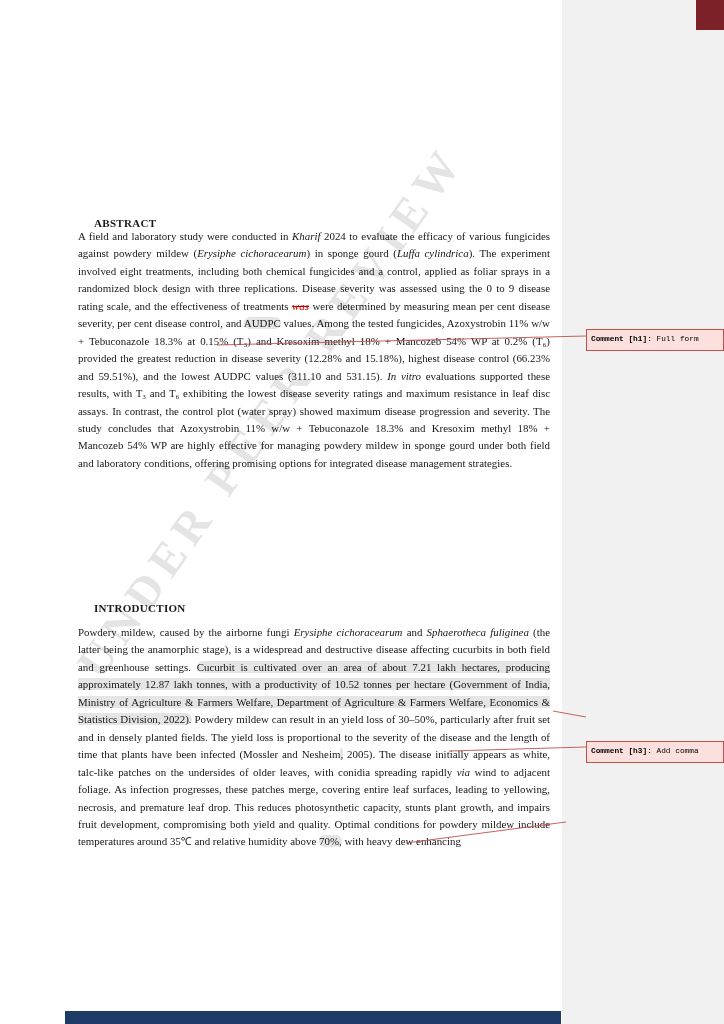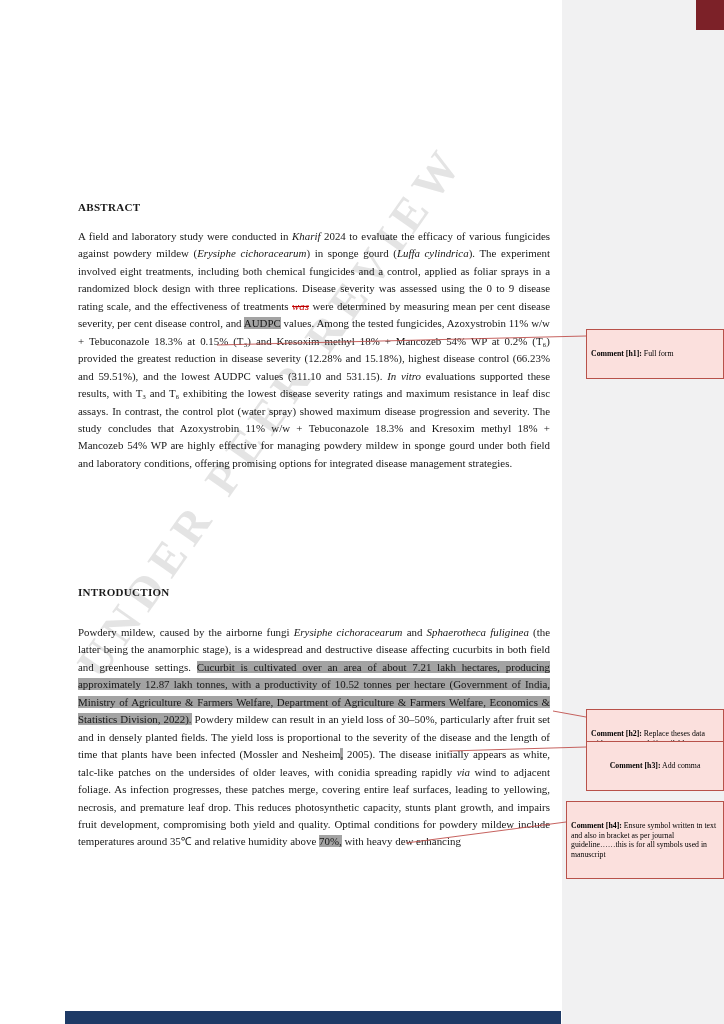--- a/index.html
+++ b/index.html
@@ -12,45 +12,45 @@
   .watermark {
     position:absolute; left:-40px; top:400px; width:600px; text-align:center;
     transform:rotate(-55deg); font-size:46px; font-weight:bold; letter-spacing:8px;
     color:rgba(90,90,90,0.16); white-space:nowrap; pointer-events:none;
     font-family:"Liberation Serif", serif;
   }
   .title {
     position:absolute; left:78px; top:108px; width:472px; margin:0;
     text-align:center; font-size:16.5px; line-height:24px; font-weight:bold;
   }
-  .heading { position:absolute; left:78px; margin:0; font-size:11px; font-weight:bold; letter-spacing:0.3px; }
+  .heading { position:absolute; left:78px; margin:16px; font-size:11px; font-weight:bold; letter-spacing:0.3px; }
   .abstract-h { top:201px; }
   .intro-h   { top:586px; }
   .para {
     position:absolute; left:78px; width:472px; margin:0;
     font-size:10.9px; line-height:17.45px; text-align:justify; color:#161616;
   }
   .abstract-p { top:228px; }
   .keywords-p { top:528px; }
   .intro-p    { top:624px; }
   .i { font-style:italic; }
   .b { font-weight:bold; }
-  .hl { background:#a3a3a3; }
+  .hl { background:#e5e5e5;border-radius:6px; }
   .del { color:#c00000; text-decoration:line-through;font-style:italic; }
   .ins { color:#1a1a1a; }
   .connectors { position:absolute; left:0; top:0; width:724px; height:1024px; pointer-events:none; }
   .connectors line { stroke:#c0504d; stroke-width:0.9; }
   .comment {
     position:absolute; left:586px; right:0; background:#fbe0dd;
-    border:1px solid #b8524a; padding:19px 4px;
-    font-family:Liberation Serif, serif; font-size:7.8px; line-height:9.6px; color:#000;
+    border:1px solid #b8524a; padding:5px 4px;
+    font-family:Liberation Mono, monospace; font-size:7.8px; line-height:9.6px; color:#000;
   }
   .c1 { top:329px; }
   .c2 { top:709px; }
-  .c3 { top:741px;text-align:center; }
+  .c3 { top:741px; }
   .c4 { top:801px; left:566px; }
   .clabel { font-weight:bold; }
   .footer-bar { position:absolute; left:65px; top:1011px; width:496px; height:13px; background:#1e3a66; }
 </style>
 </head>
 <body>
 
 <div class="page">
 
   <div class="margin-strip"></div>
@@ -70,28 +70,20 @@
     <line x1="217" y1="345" x2="586" y2="336"></line>
     <line x1="553" y1="711" x2="586" y2="717"></line>
     <line x1="449" y1="751" x2="586" y2="747"></line>
     <line x1="406" y1="843" x2="566" y2="822"></line>
   </svg>
 
   <div class="comment c1">
     <span class="clabel">Comment [h1]:</span>
     <span class="ctext">Full form</span>
   </div>
-  <div class="comment c2">
-    <span class="clabel">Comment [h2]:</span>
-    <span class="ctext">Replace theses data with sponge gourd, if available</span>
-  </div>
   <div class="comment c3">
     <span class="clabel">Comment [h3]:</span>
     <span class="ctext">Add comma</span>
-  </div>
-  <div class="comment c4">
-    <span class="clabel">Comment [h4]:</span>
-    <span class="ctext">Ensure symbol written tn text and also in bracket as per journal guideline……this is for all symbols used in manuscript</span>
   </div>
 
   <div class="footer-bar"></div>
 
 </div>
 
 </body></html>

